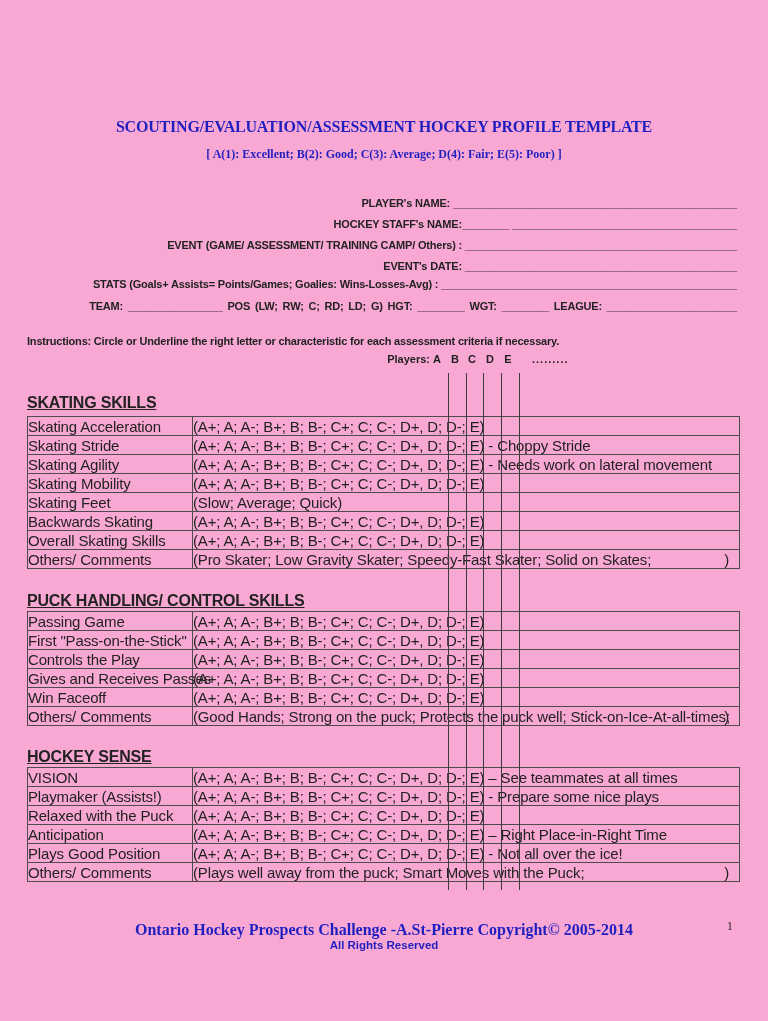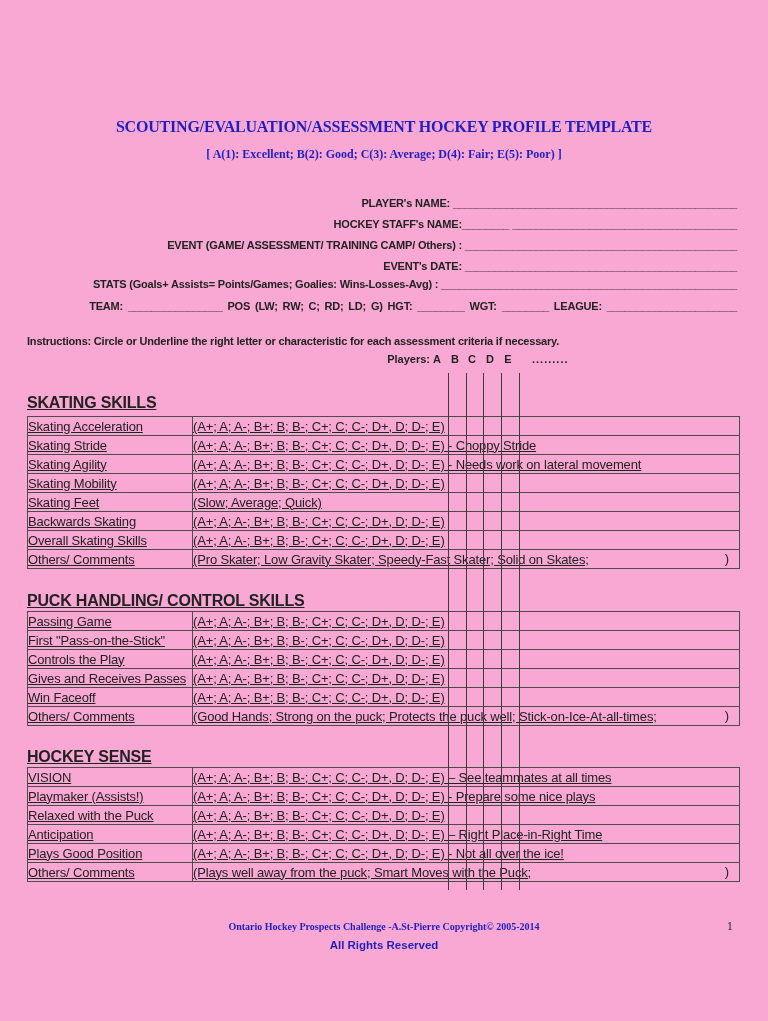--- a/index.html
+++ b/index.html
@@ -22,28 +22,28 @@
   
   .players-row{top:353px;left:0;width:768px;height:15px;font-weight:bold;font-size:11px;}
   .players-label{position:absolute;left:340px;width:90px;text-align:right;}
   .player-letter{position:absolute;transform:translateX(-50%);}
   .players-dots{position:absolute;left:532px;letter-spacing:1px;}
   
   .col-line{position:absolute;top:373px;height:517px;width:1px;background:#3c3c3c;z-index:6;}
   
   .sec-heading{font-weight:bold;font-size:16px;letter-spacing:-0.2px;text-decoration:underline;white-space:nowrap;}
   table.skills{border-collapse:collapse;table-layout:fixed;width:713px;background:transparent;}
-  table.skills td{border:1px solid #4c4c4c;height:18px;padding:0;font-size:13px;
-                  letter-spacing:-0.15px;white-space:nowrap;vertical-align:middle;text-decoration:underline;}
+  table.skills td{border:1px solid #4c4c4c;height:18px;padding:0;font-size:15px;
+                  letter-spacing:-0.15px;white-space:nowrap;vertical-align:middle;}
   td.lbl{padding-left:8px;}
   td.val{padding-left:6px;position:relative;}
   .close-paren{position:absolute;right:10px;top:1px;}
   
   .footer-1{top:921px;left:0;width:768px;text-align:center;
-            font-family:"Liberation Serif",serif;font-weight:bold;font-size:10px;}
+            font-family:"Liberation Serif",serif;font-weight:bold;font-size:16px;}
   .footer-2{top:939px;left:0;width:768px;text-align:center;
             font-family:Liberation Sans, sans-serif;font-weight:bold;font-size:11.5px;}
   .page-number{top:920px;left:727px;font-family:"Liberation Serif",serif;font-size:11.5px;color:#222;}
 </style>
 </head>
 <body>
 
 <div class="page">
 
   <div class="abs title" style="color:#1f1fc0;">SCOUTING/EVALUATION/ASSESSMENT HOCKEY PROFILE TEMPLATE</div>

